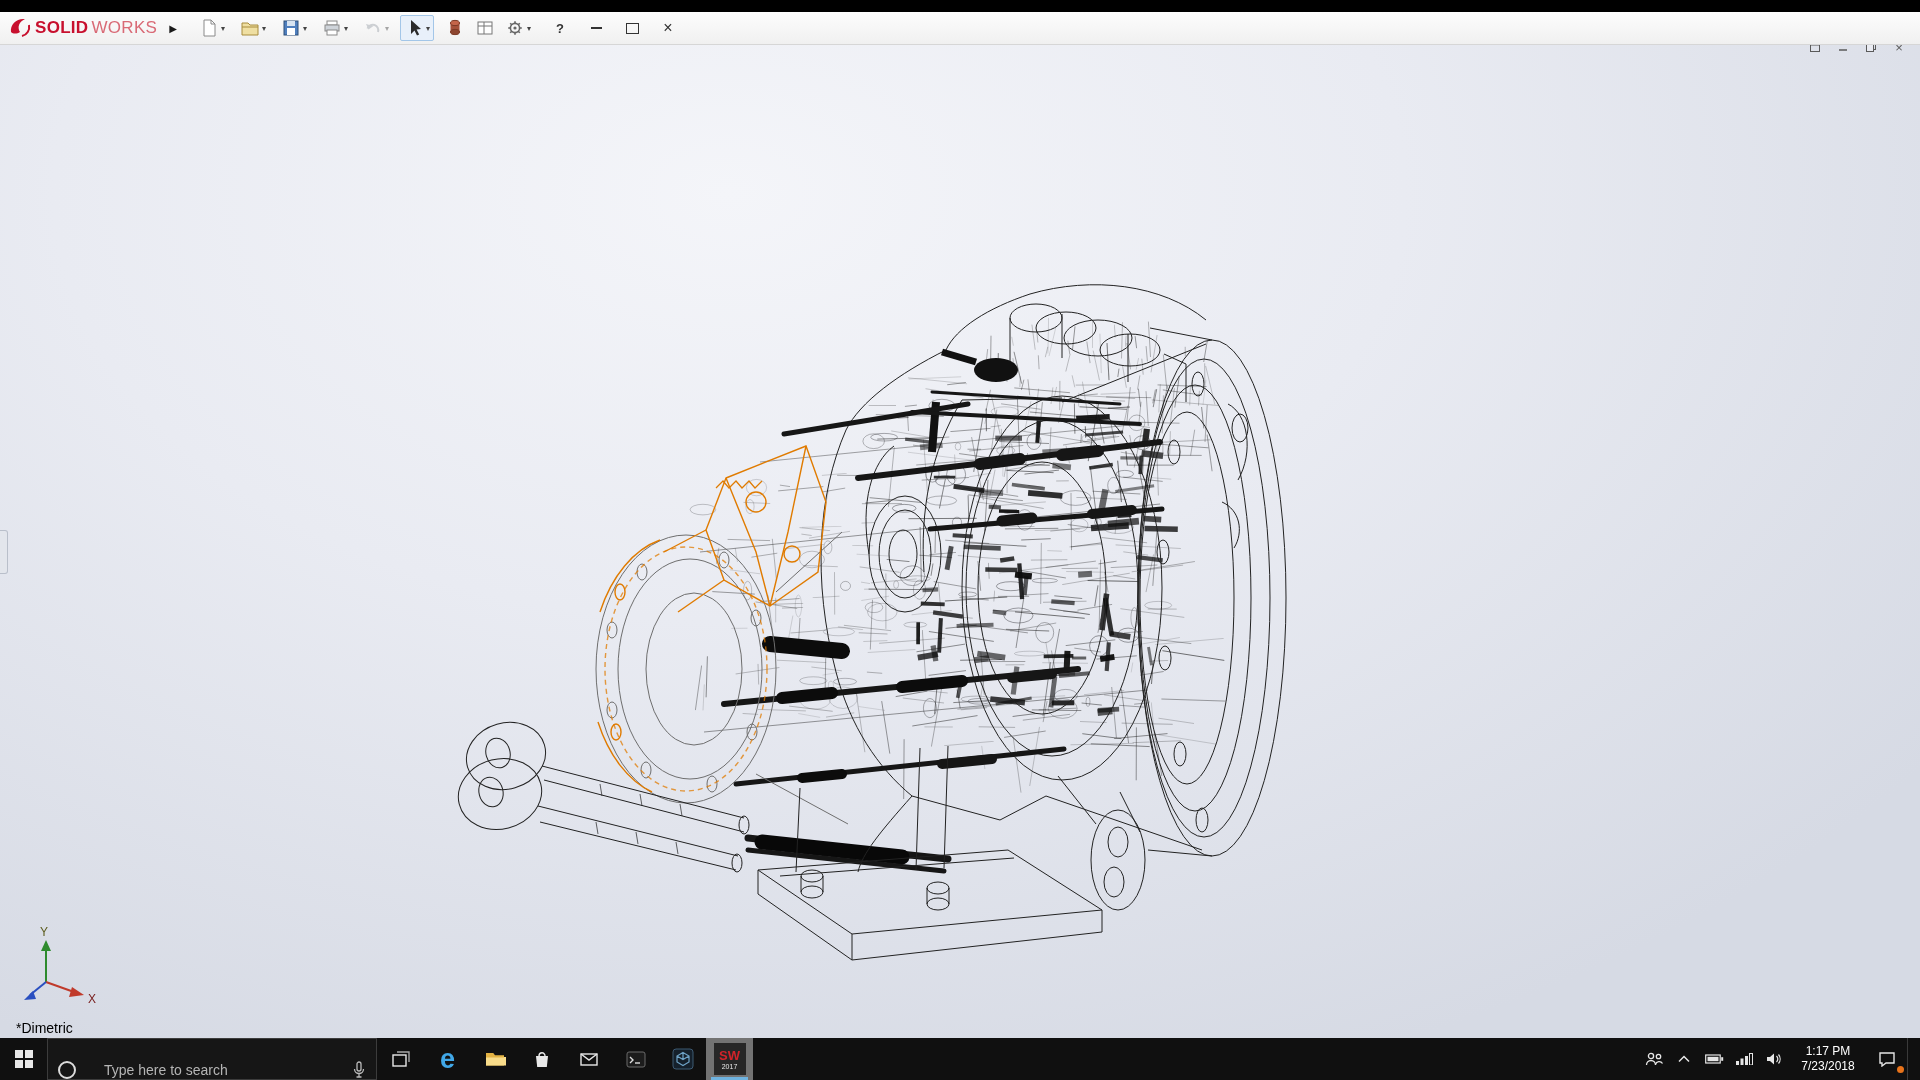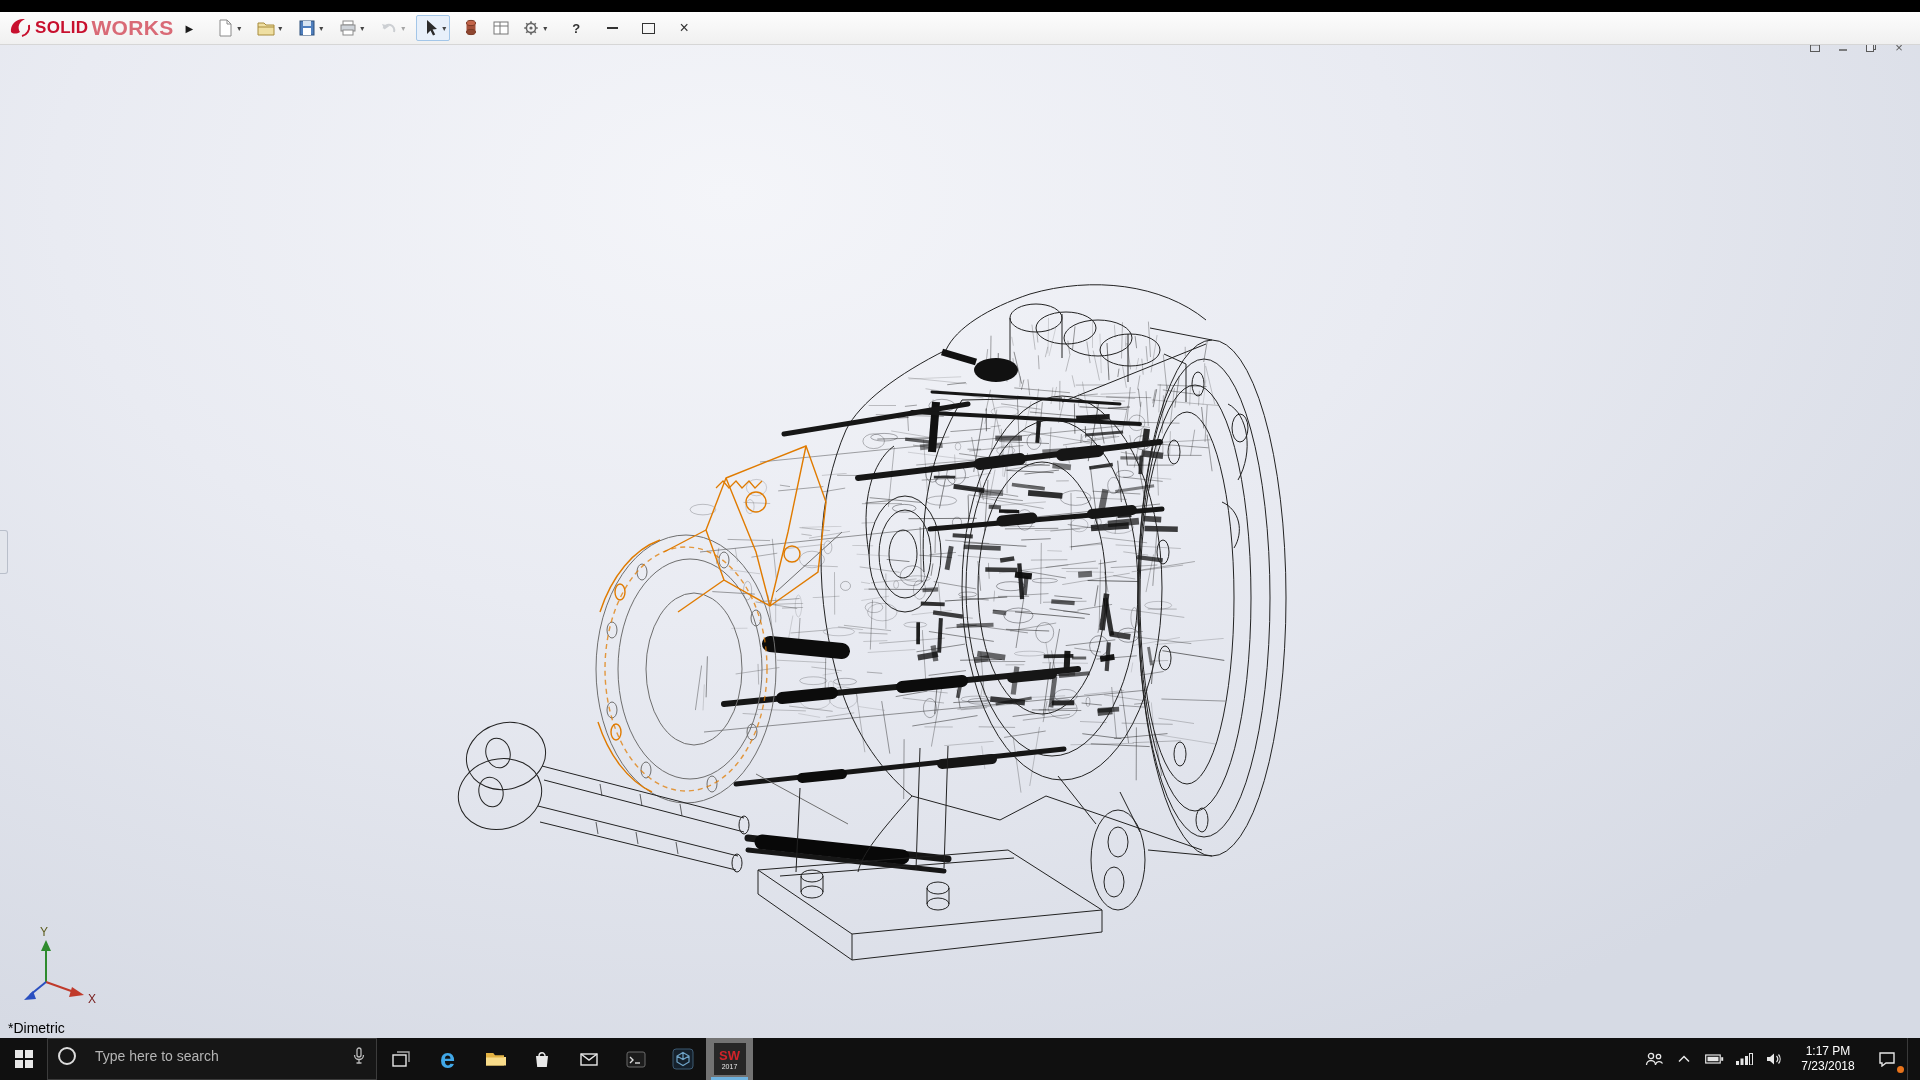--- a/index.html
+++ b/index.html
@@ -5,21 +5,21 @@
   html,body{margin:0;padding:0;}
   body{width:1920px;height:1080px;overflow:hidden;position:relative;
        font-family:"Liberation Sans",sans-serif;background:#000;}
 
   
   .titlebar{position:absolute;top:12px;left:0;right:0;height:32px;
     background:linear-gradient(#fdfdfd,#f0f0f0);border-bottom:1px solid #d6d6d6;
     display:flex;align-items:center;z-index:20;}
   .brand{display:flex;align-items:center;gap:3px;padding:0 4px 0 8px;}
   .brand .solid{color:#c8102e;font-weight:700;font-size:17px;letter-spacing:.3px;}
-  .brand .works{color:#d96a76;font-weight:700;font-size:21px;letter-spacing:.3px;}
+  .brand .works{color:#d96a76;font-weight:400;font-size:17px;letter-spacing:.3px;}
   .expand-btn{border:none;background:none;font-size:10px;color:#1a1a1a;cursor:default;
     margin-left:6px;padding:2px;}
   .tools{display:flex;align-items:center;margin-left:16px;}
   .tool{display:flex;align-items:center;height:26px;padding:1px 3px;margin-right:7px;
     border:1px solid transparent;border-radius:2px;background:none;}
   .tool .caret{font-size:8px;color:#444;margin-left:2px;}
   .tool.active{background:#e8f0fa;border:1px solid #a3c6e8;}
   .tool.disabled{opacity:.45;}
   .tool.tight{margin-right:2px;}
   .doc-title{flex:1;text-align:center;font-size:13px;color:#1d1d1d;white-space:nowrap;
@@ -34,34 +34,34 @@
 
   
   .viewport{position:absolute;top:32px;left:0;right:0;bottom:42px;overflow:hidden;
     background:radial-gradient(1500px 950px at 38% 16%, #f4f5f9 0%, #e9ebf2 45%, #d6dae4 100%);}
   .doc-controls{position:absolute;top:8px;right:14px;display:flex;align-items:center;
     gap:14px;z-index:5;}
   .dc{border:none;background:none;padding:0;width:14px;height:14px;display:flex;
     align-items:center;justify-content:center;color:#5a5a5a;font-size:13px;}
   .dc svg{display:block;}
   .model-svg{position:absolute;top:0;left:0;width:1920px;height:1006px;}
-  .view-label{position:absolute;left:8px;bottom:2px;font-size:14px;color:#000;z-index:4;}
+  .view-label{position:absolute;left:16px;bottom:2px;font-size:14px;color:#000;z-index:4;}
   .splitter{position:absolute;left:0;top:498px;width:7px;height:42px;background:#e3e6ec;
     border:1px solid #b9bfca;border-left:none;border-radius:0 3px 3px 0;z-index:4;}
 
   
   .taskbar{position:absolute;left:0;right:0;bottom:0;height:42px;background:#101010;
     display:flex;align-items:stretch;z-index:30;}
   .tb-btn{width:47px;border:none;background:none;display:flex;align-items:center;
     justify-content:center;position:relative;padding:0;}
   .tb-btn.active{background:#737373;}
   .tb-btn.active::after{content:"";position:absolute;left:5px;right:5px;bottom:0;height:3px;
     background:#6fb3e0;}
   .searchbox{width:330px;height:100%;background:#161616;border:1px solid #3c3c3c;
-    box-sizing:border-box;display:flex;align-items:flex-start;padding:8px 10px;gap:17px;}
+    box-sizing:border-box;display:flex;align-items:flex-end;padding:0 10px;gap:26px;}
   .ring{width:14px;height:14px;border:2px solid #dcdcdc;border-radius:50%;flex:none;}
   .searchbox input{flex:1;background:transparent;border:none;outline:none;color:#cfcfcf;
     font-size:14px;font-family:"Liberation Sans",sans-serif;}
   .searchbox input::placeholder{color:#b5b5b5;}
   .edge-e{color:#41a8e8;font-size:27px;font-weight:700;line-height:27px;}
   .sw-tile{width:32px;height:32px;background:#272727;display:flex;flex-direction:column;
     align-items:center;justify-content:center;line-height:1;}
   .sw-tile .l1{color:#d1232a;font-weight:700;font-size:13px;}
   .sw-tile .l2{color:#e8e8e8;font-size:7px;margin-top:1px;}
   .tray{margin-left:auto;display:flex;align-items:stretch;}

